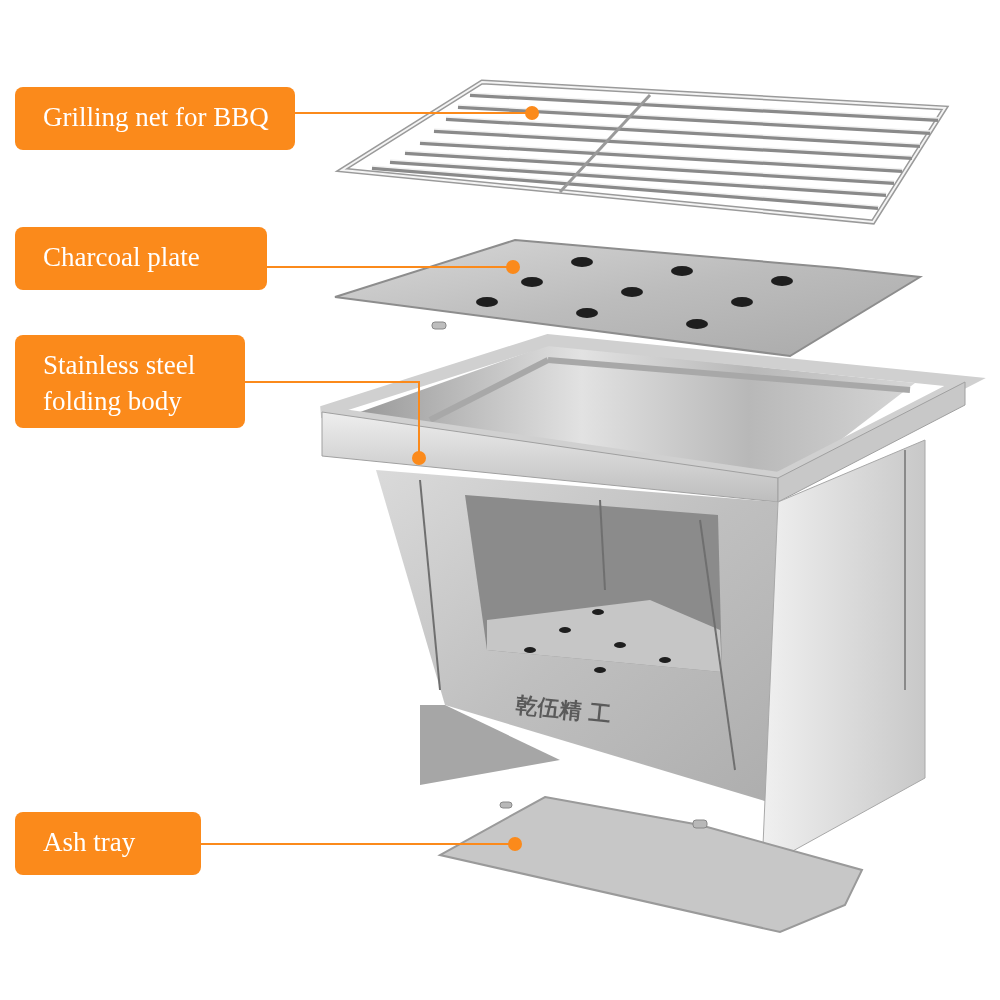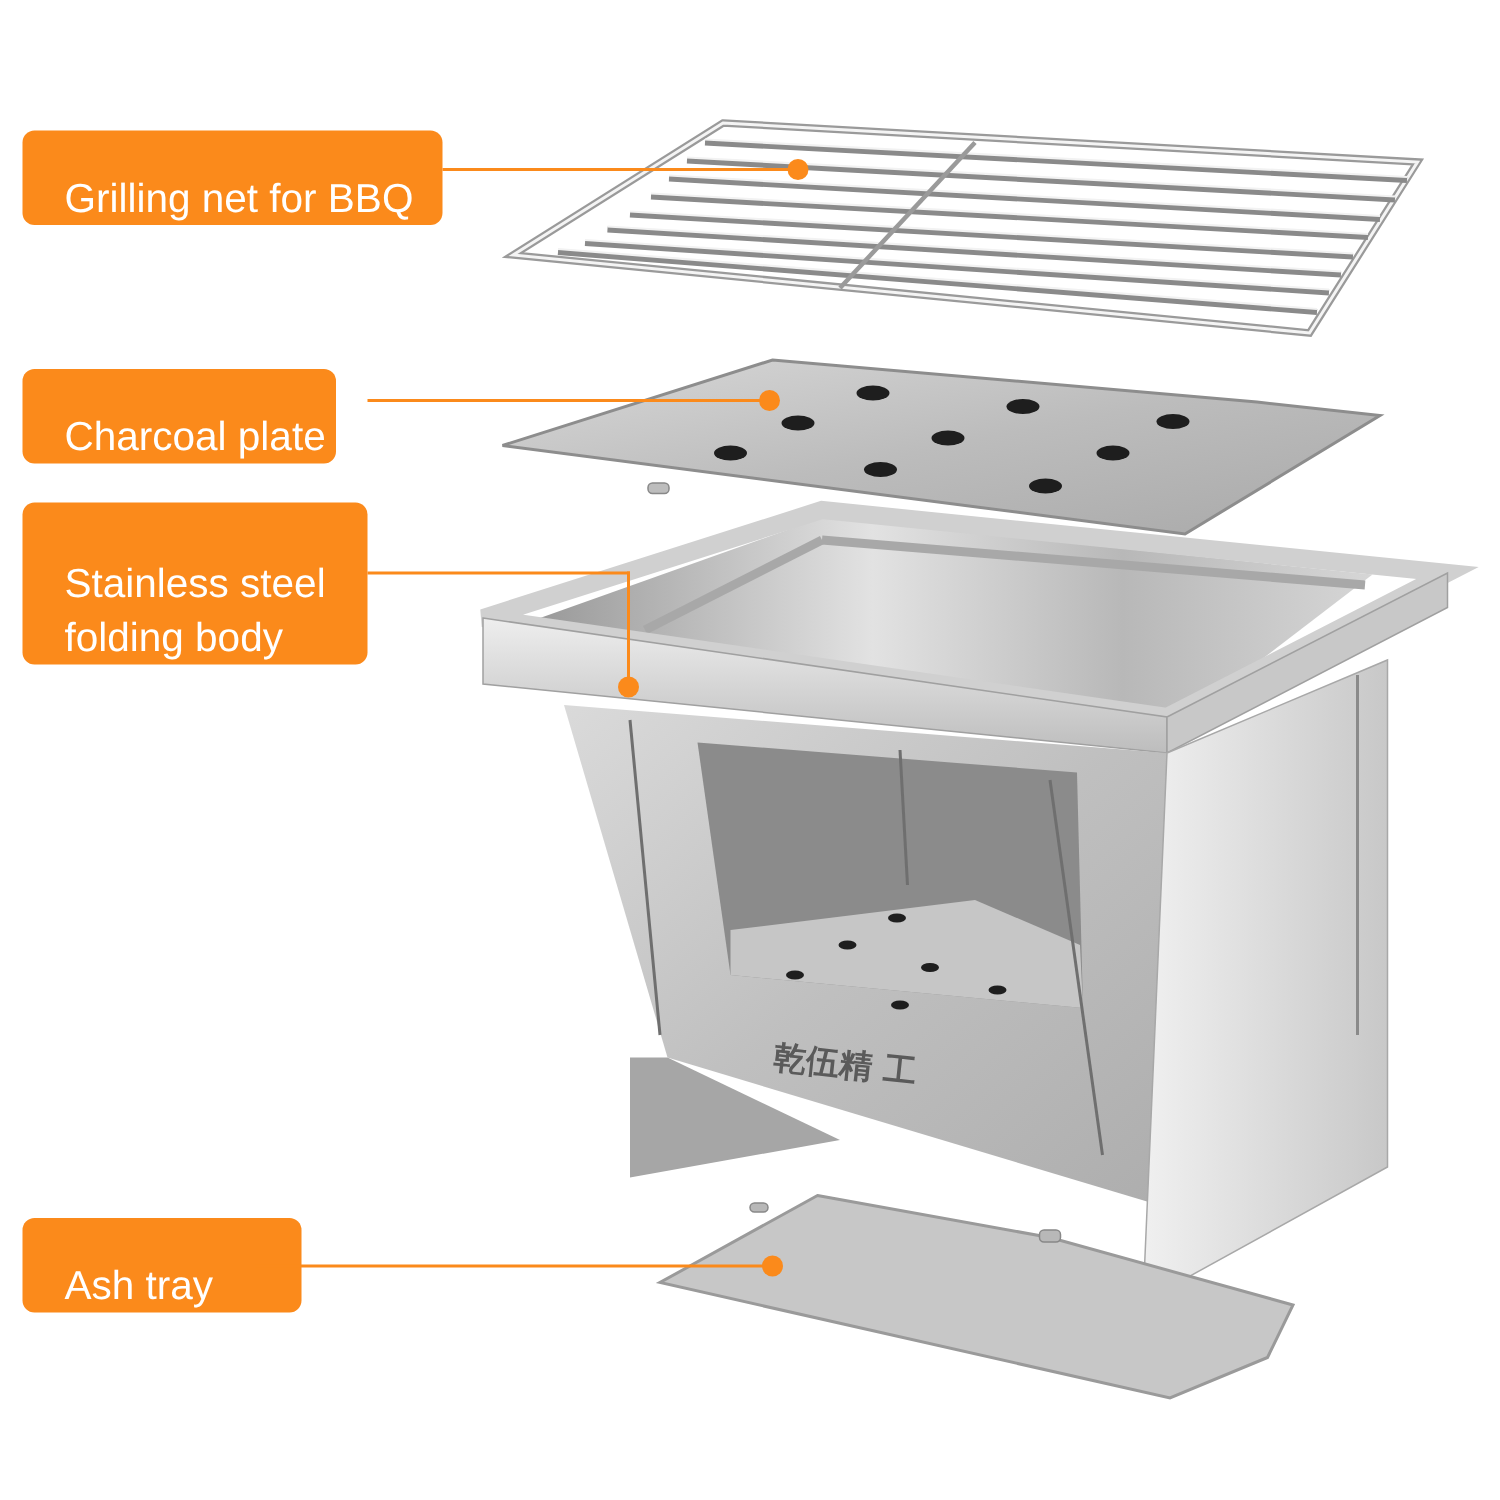--- a/index.html
+++ b/index.html
@@ -1,22 +1,23 @@
 <!DOCTYPE html>
 <html><head>
   <meta charset="utf-8">
   <style>
     html, body { margin: 0; padding: 0; background: #ffffff; }
     body { width: 1000px; height: 1000px; position: relative; overflow: hidden;
            font-family: "Liberation Sans", sans-serif; }
     .label {
       position: absolute; background: #fb8a1b; color: #ffffff;
       border-radius: 8px; font-size: 27px; line-height: 36px;
-      box-sizing: border-box; display: flex; align-items: flex-end;
-      padding: 0 0 0 28px;
+      box-sizing: border-box; display: flex; align-items: flex-start;
+      padding: 12px 0 0 28px;
+      font-family: Liberation Serif, serif;
     }
     .label span { white-space: pre-line; }
     .leader { position: absolute; background: #fb8a1b; }
     .dot { position: absolute; width: 14px; height: 14px; border-radius: 50%; background: #fb8a1b; }
     svg.art { position: absolute; left: 0; top: 0; }
   </style>
 </head>
 <body>
 
 <svg class="art" width="1000" height="1000" viewBox="0 0 1000 1000">
@@ -129,27 +130,27 @@
     <rect x="500" y="802" width="12" height="6" rx="3" fill="#b8b8b8" stroke="#888"></rect>
   </g>
 </svg>
 
 <div class="label" style="left:15px;top:87px;width:280px;height:63px;">
   <span>Grilling net for BBQ</span>
 </div>
 <div class="leader" style="left:295px;top:112px;width:233px;height:2px;"></div>
 <div class="dot" style="left:525px;top:106px;"></div>
 
-<div class="label" style="left:15px;top:246px;width:209px;height:63px;">
+<div class="label" style="left:15px;top:227px;width:252px;height:63px;">
   <span>Charcoal plate</span>
 </div>
 <div class="leader" style="left:245px;top:266px;width:265px;height:2px;"></div>
 <div class="dot" style="left:506px;top:260px;"></div>
 
-<div class="label" style="left:15px;top:335px;width:230px;height:108px;">
+<div class="label" style="left:15px;top:335px;width:230px;height:93px;">
   <span>Stainless steel
 folding body</span>
 </div>
 <div class="leader" style="left:245px;top:381px;width:175px;height:2px;"></div>
 <div class="leader" style="left:418px;top:381px;width:2px;height:72px;"></div>
 <div class="dot" style="left:412px;top:451px;"></div>
 
 <div class="label" style="left:15px;top:812px;width:186px;height:63px;">
   <span>Ash tray</span>
 </div>

